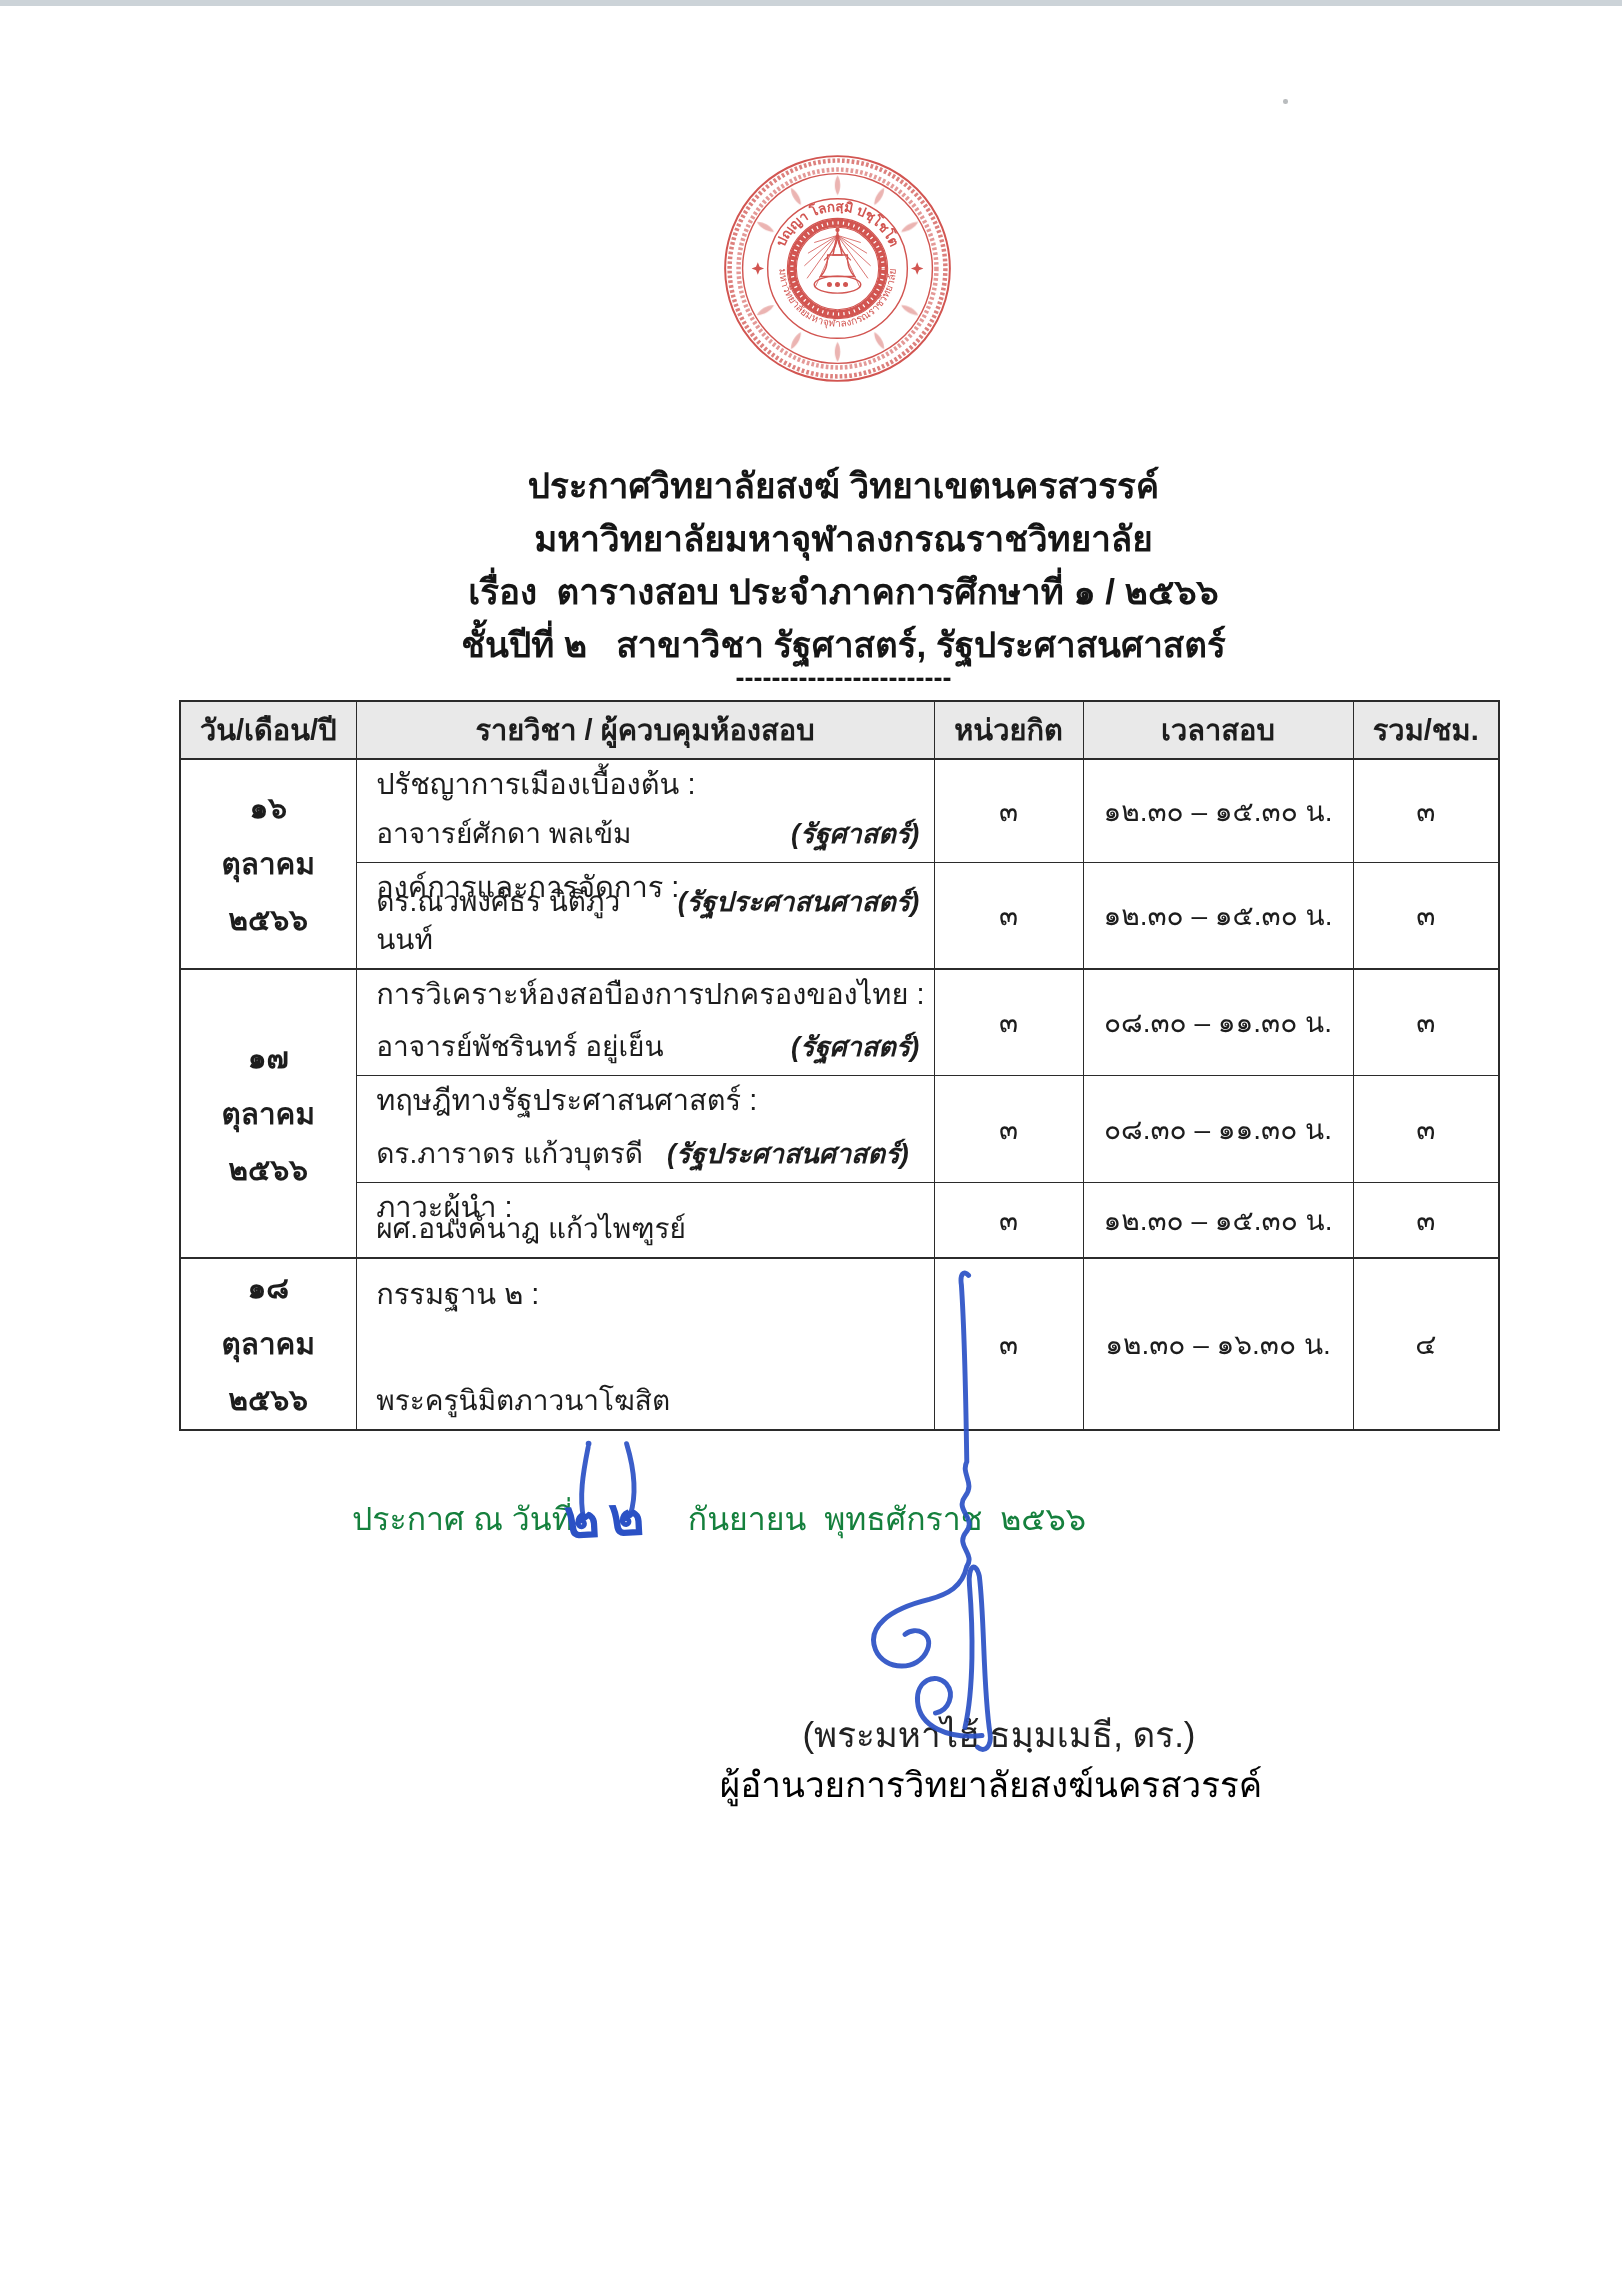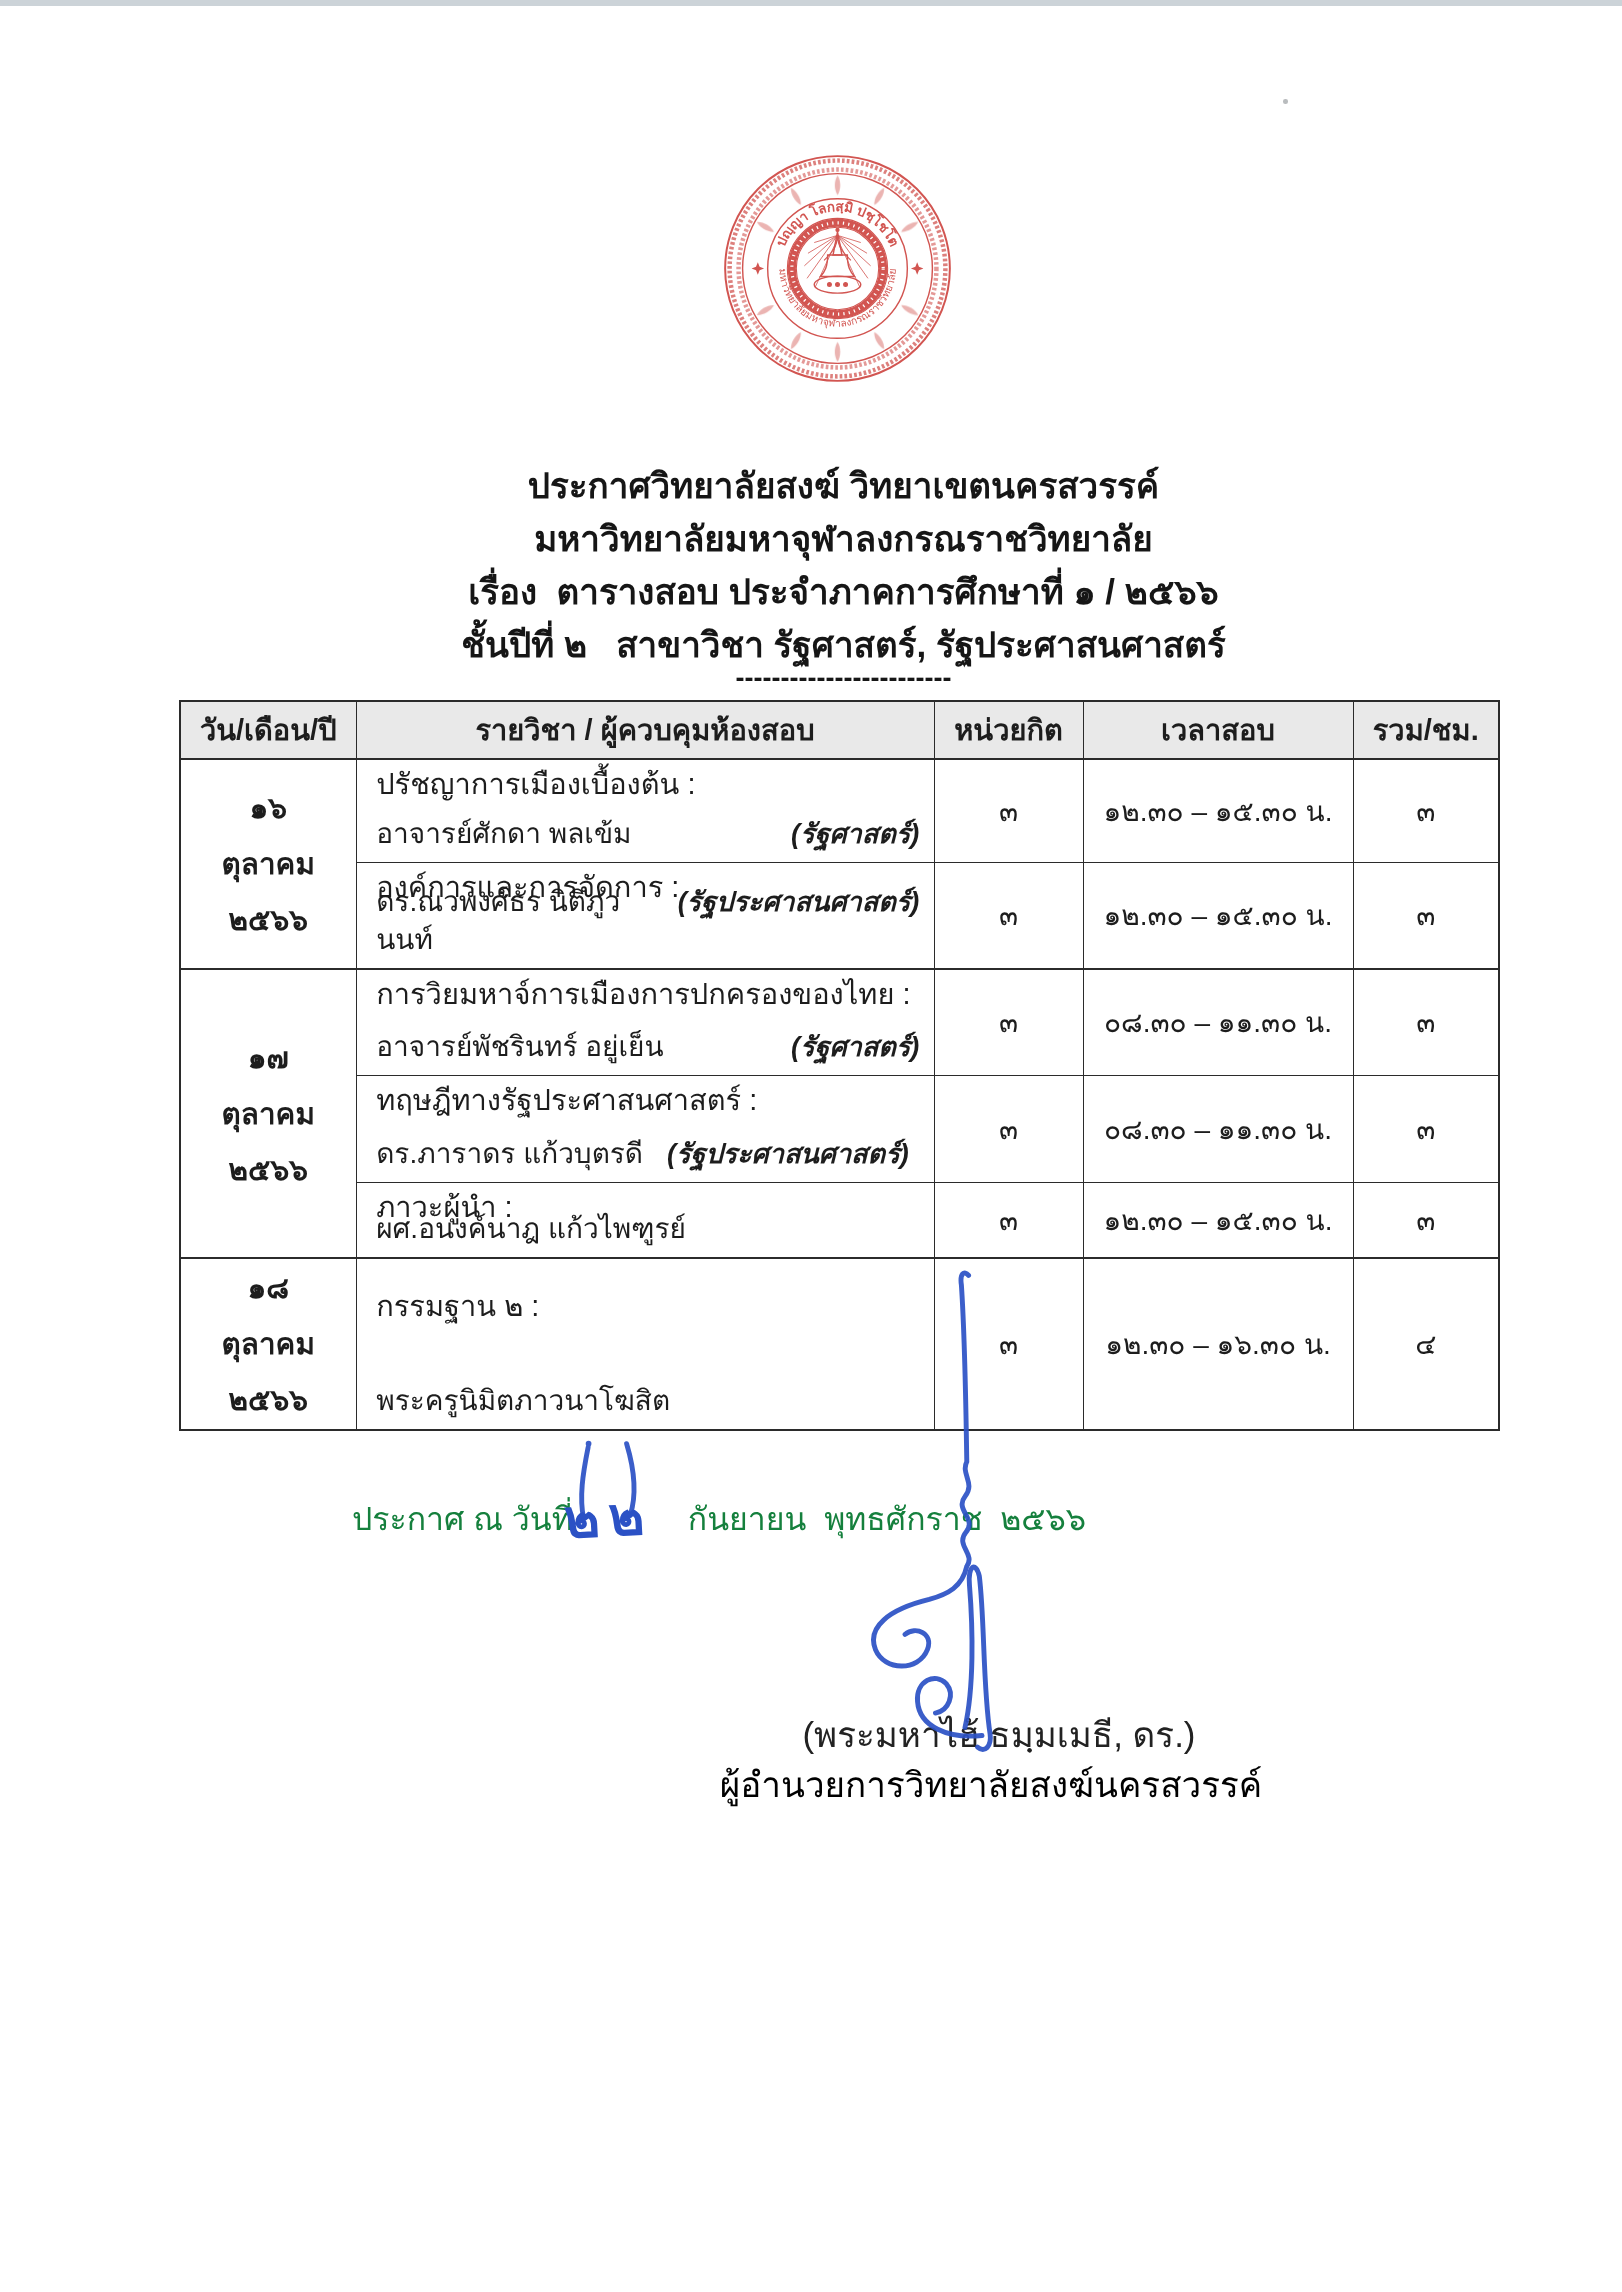--- a/index.html
+++ b/index.html
@@ -28,21 +28,21 @@
   }
   tr.group-start td{border-top:2.7px solid #2b2b2b;}
   td.date-cell{text-align:center;vertical-align:middle;font-weight:bold;font-size:29.6px;}
   td.date-cell .date-line{line-height:56px;}
   td.subject-cell{vertical-align:top;position:relative;padding:5.4px 14.3px 9px 19.7px;}
   .subject-name{font-size:29px;font-weight:normal;line-height:39px;white-space:pre;}
   .instructor-line{position:absolute;left:19.7px;right:14.3px;bottom:9px;display:flex;align-items:baseline;font-size:28px;line-height:38px;gap:8px;}
   .instructor-line.split{justify-content:space-between;}
   .instructor-line .program{font-weight:bold;font-style:italic;font-size:27px;text-align:center;}
   .instructor-line.inline-gap .program{margin-left:16px;}
-  tr.last-group td.subject-cell{padding-top:28px;}
+  tr.last-group td.subject-cell{padding-top:16px;}
   td.c-credits,td.c-time,td.c-hours{text-align:center;vertical-align:middle;font-size:28px;}
 
   .announce-line{position:absolute;left:352px;top:1497px;font-size:32px;line-height:45px;white-space:pre;color:#15803d;}
   .announce-gap{display:inline-block;width:115px;}
   .handwritten-day{
     position:absolute;left:564px;top:1474px;font-size:54px;font-weight:bold;color:#2b51c5;
     letter-spacing:9px;transform:rotate(-3deg);white-space:pre;
   }
   .signer-name{position:absolute;left:999px;top:1707px;transform:translateX(-50%);font-size:35px;white-space:pre;color:#222;}
   .signer-title{position:absolute;left:991px;top:1757px;transform:translateX(-50%);font-size:35px;white-space:pre;color:#000000;}
@@ -164,21 +164,21 @@
         <td class="c-time">๑๒.๓๐ – ๑๕.๓๐ น.</td>
         <td class="c-hours">๓</td>
       </tr>
       <tr class="group-start" style="height: 106px;">
         <td class="date-cell" rowspan="3">
           <div class="date-line">๑๗</div>
           <div class="date-line">ตุลาคม</div>
           <div class="date-line">๒๕๖๖</div>
         </td>
         <td class="subject-cell">
-          <div class="subject-name">การวิยมหาจ์การเมืองการปกครองของไทย :</div>
+          <div class="subject-name">การวิเคราะห์องสอบืองการปกครองของไทย :</div>
           <div class="instructor-line split">
             <span>อาจารย์พัชรินทร์ อยู่เย็น</span>
             <span class="program">(รัฐศาสตร์)</span>
           </div>
         </td>
         <td class="c-credits">๓</td>
         <td class="c-time">๐๘.๓๐ – ๑๑.๓๐ น.</td>
         <td class="c-hours">๓</td>
       </tr>
       <tr style="height: 107px;">

